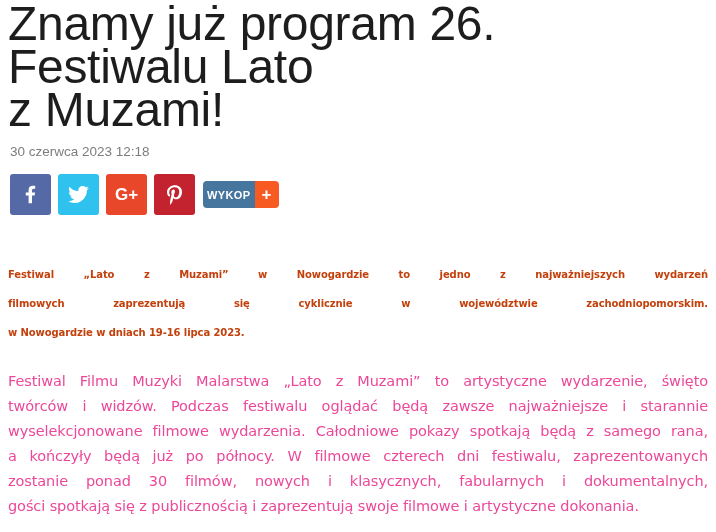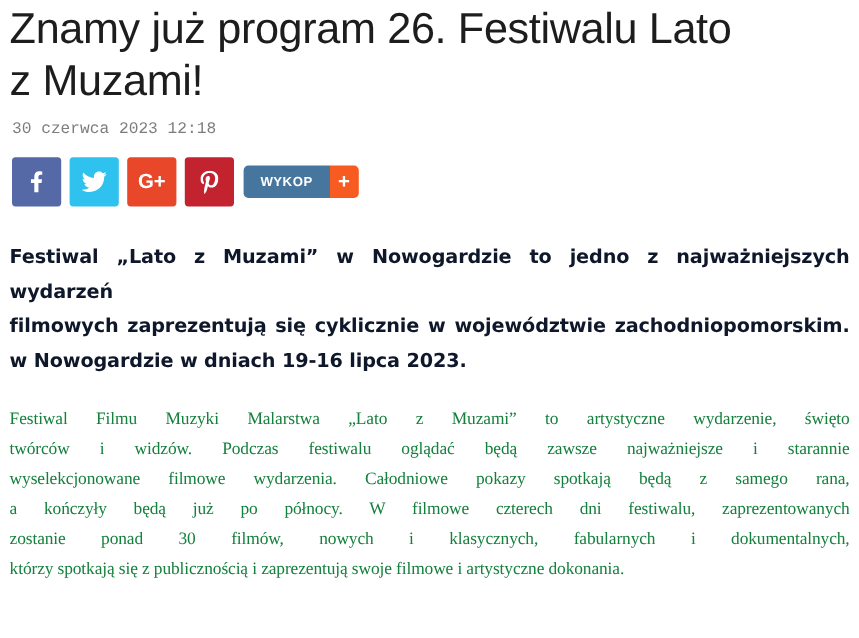--- a/index.html
+++ b/index.html
@@ -10,30 +10,30 @@
     overflow: hidden;
     font-family: "DejaVu Sans", sans-serif;
     color: #333333;
   }
   .page {
     padding: 2px 8px 0 8px;
   }
   h1.article-title {
     font-family: "Liberation Sans", sans-serif;
     font-weight: 400;
-    font-size: 36px;
+    font-size: 48px;
     line-height: 43px;
     color: #1d1d1d;
     letter-spacing: -0.3px;
   }
   h1.article-title span { display: block; }
   .pub-date {
     margin-top: 13px;
     margin-left: 2px;
-    font-family: Liberation Mono, monospace;
+    font-family: Liberation Sans, sans-serif;
     font-size: 13.5px;
     color: #7d7d7d;
   }
   .share-row {
     margin-top: 15px;
     margin-left: 2px;
     display: flex;
     align-items: center;
   }
   .share-btn {
@@ -57,52 +57,51 @@
   .wykop-widget {
     display: flex;
     align-items: stretch;
     height: 27px;
     margin-left: 1px;
     cursor: pointer;
   }
   .wykop-main {
     display: flex;
     align-items: center;
-    padding: 0 14px;
+    padding: 0 4px;
     border-radius: 4px 0 0 4px;
     color: #ffffff;
     font-family: "Liberation Sans", sans-serif;
     font-weight: 700;
     font-size: 11px;
     letter-spacing: 0.4px;
   }
   .wykop-plus {
     display: flex;
     align-items: center;
     justify-content: center;
     width: 24px;
     border-radius: 0 4px 4px 0;
     color: #ffffff;
     font-family: "Liberation Sans", sans-serif;
     font-weight: 700;
     font-size: 17px;
     line-height: 1;
   }
   .lead-paragraph {
-    margin-top: 27px;
+    margin-top: 45px;
     font-weight: 700;
-    font-size: 16px;
-    color: #0f172a;
+    font-size: 10px;
+    color: #c2410c;
   }
   .lead-paragraph .jline { line-height: 29px; }
   .body-paragraph {
     margin-top: 22px;
     font-size: 14.5px;
-    color: #15803d;
-    font-family: Liberation Serif, serif;
+    color: #ec4899;
   }
   .body-paragraph .jline { line-height: 25px; }
   .jline {
     text-align: justify;
     text-align-last: justify;
     letter-spacing: -0.1px;
     white-space: normal;
   }
   .jline.last-line {
     text-align-last: left;
@@ -162,16 +161,16 @@
     <div class="jline">filmowych zaprezentują się cyklicznie w województwie zachodniopomorskim.</div>
     <div class="jline last-line">w Nowogardzie w dniach 19-16 lipca 2023.</div>
   </div>
 
   <div class="body-paragraph">
     <div class="jline">Festiwal Filmu Muzyki Malarstwa „Lato z Muzami” to artystyczne wydarzenie, święto</div>
     <div class="jline">twórców i widzów. Podczas festiwalu oglądać będą zawsze najważniejsze i starannie</div>
     <div class="jline">wyselekcjonowane filmowe wydarzenia. Całodniowe pokazy spotkają będą z samego rana,</div>
     <div class="jline">a kończyły będą już po północy. W filmowe czterech dni festiwalu, zaprezentowanych</div>
     <div class="jline">zostanie ponad 30 filmów, nowych i klasycznych, fabularnych i dokumentalnych,</div>
-    <div class="jline last-line">którzy spotkają się z publicznością i zaprezentują swoje filmowe i artystyczne dokonania.</div>
+    <div class="jline last-line">gości spotkają się z publicznością i zaprezentują swoje filmowe i artystyczne dokonania.</div>
   </div>
 
 </div>
 
 </body></html>

